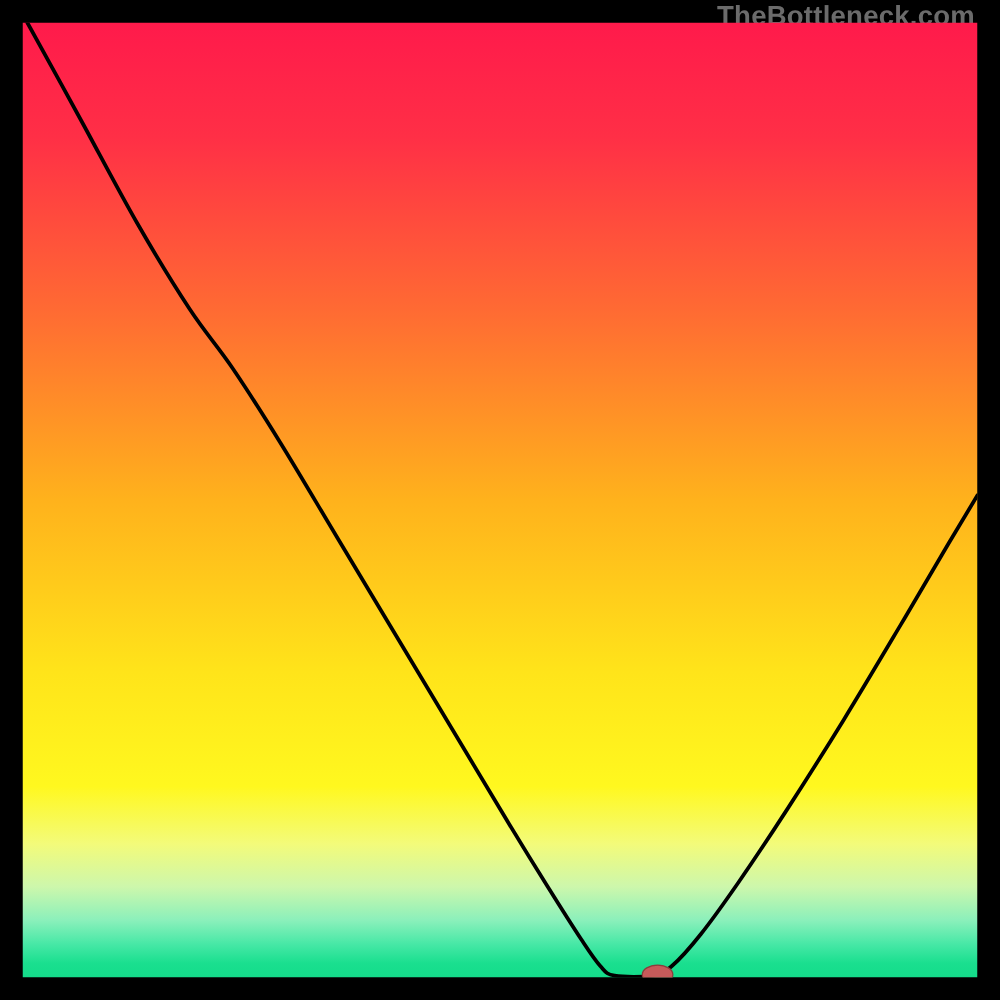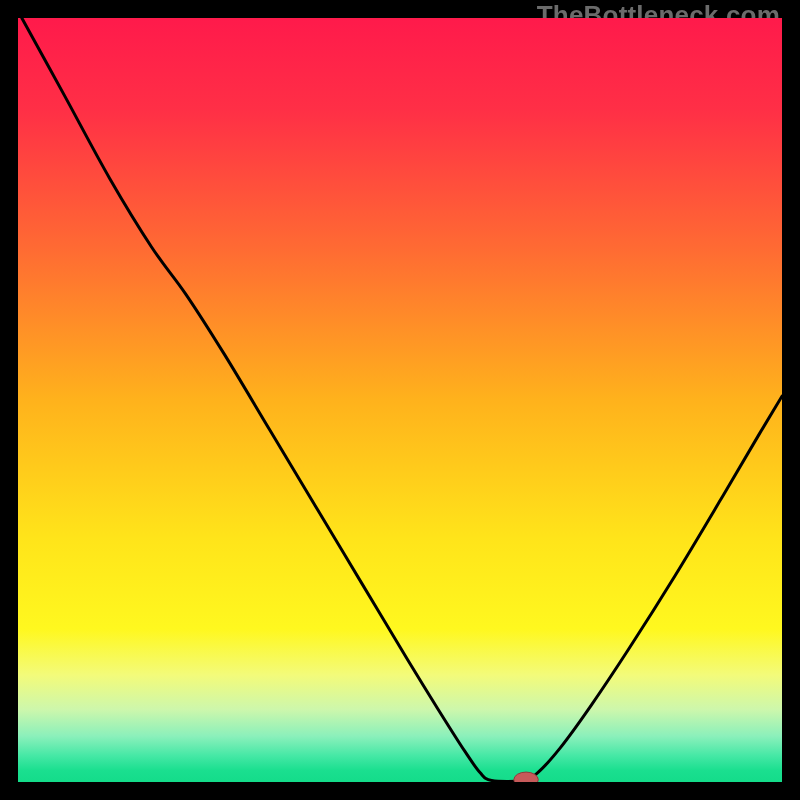--- a/index.html
+++ b/index.html
@@ -21,21 +21,21 @@
     left: 18px;
     top: 18px;
     width: 764px;
     height: 764px;
   }
   .watermark {
     position: absolute;
     top: 0px;
     right: 20px;
     font-family: Arial, Helvetica, sans-serif;
-    font-size: 26px;
+    font-size: 22px;
     font-weight: 600;
     color: #6b6b6b;
     letter-spacing: 0.2px;
   }
   svg { display: block; }
 </style>
 </head>
 <body>
 
 <div class="container">

